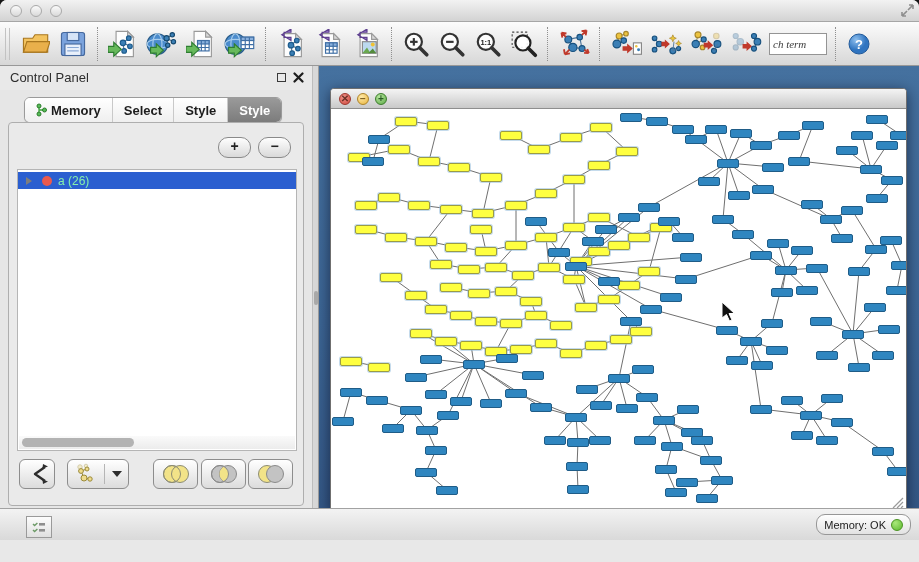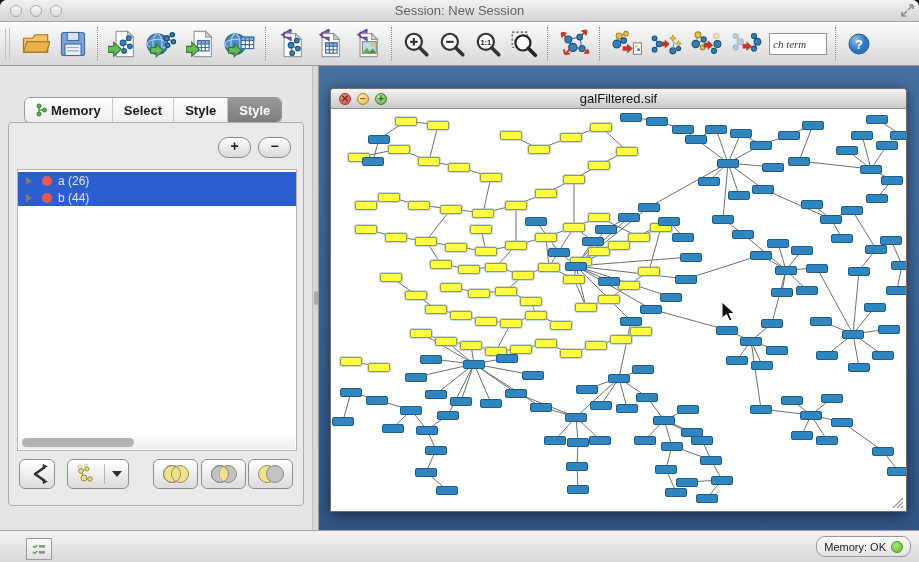--- a/index.html
+++ b/index.html
@@ -26,21 +26,21 @@
   .tab{display:flex;align-items:center;gap:4px;padding:0 11px;font-size:13px;font-weight:bold;color:#1c1c1c;background:linear-gradient(#ffffff,#efefef);border-right:1px solid #c9c9c9;}
   .tab:last-child{border-right:none;}
   .tab.active{background:linear-gradient(#9a9a9a,#7c7c7c);color:#fff;}
   .groupbox{position:absolute;left:8px;top:56px;width:296px;height:384px;border:1px solid #aeaeae;border-radius:4px;background:#eaeaea;box-sizing:border-box;}
   .btn-pm{position:absolute;top:14px;width:31px;height:19px;border:1px solid #8a8a8a;border-radius:10px;background:linear-gradient(#fefefe,#d9d9d9);font-size:14px;font-weight:bold;color:#222;text-align:center;line-height:17px;}
   .setlist{position:absolute;left:8px;top:46px;width:280px;height:282px;background:#fff;border:1px solid #b5b5b5;box-sizing:border-box;}
   .setrow{position:relative;height:17px;display:flex;align-items:center;}
   .setrow.selected{background:#2b5fd0;}
   .expander{width:0;height:0;border-left:6px solid #7e7e7e;border-top:4px solid transparent;border-bottom:4px solid transparent;margin-left:8px;}
   .setdot{width:10px;height:10px;border-radius:50%;background:#ea5a4e;margin-left:10px;}
-  .setlabel{font-size:12px;color:#e5e5e5;margin-left:6px;}
+  .setlabel{font-size:12px;color:#86efac;margin-left:6px;}
   .hscroll{position:absolute;left:1px;bottom:1px;width:276px;height:13px;background:linear-gradient(#fafafa,#ececec);}
   .hthumb{position:absolute;left:3px;top:2px;width:112px;height:9px;border-radius:5px;background:#b3b3b3;}
   .cp-buttons{position:absolute;left:0;top:336px;width:296px;height:40px;}
   .cbtn{position:absolute;height:30px;border:1px solid #8d8d8d;border-radius:6px;background:linear-gradient(#ffffff,#dcdcdc);display:flex;align-items:center;justify-content:center;box-sizing:border-box;}
   .vsplit{position:absolute;left:312px;top:0;width:7px;height:464px;background:#d8d8d8;border-left:1px solid #bdbdbd;border-right:1px solid #9e9e9e;box-sizing:border-box;}
   .vsplit-handle{position:absolute;left:1px;top:225px;width:4px;height:14px;background:#aaa;border-radius:2px;}
   .desktop{position:absolute;left:319px;top:0;width:600px;height:464px;background:linear-gradient(180deg,#45719f 0%,#3c6594 55%,#335684 100%);}
   
   .netframe{position:absolute;left:11px;top:22px;width:577px;height:424px;background:#fff;border:1px solid #6f6f6f;border-radius:4px 4px 0 0;box-shadow:0 3px 14px rgba(0,0,20,.55);box-sizing:border-box;}
   .netbar{position:absolute;left:0;top:0;width:575px;height:20px;background:linear-gradient(#f4f4f4,#c9c9c9);border-bottom:1px solid #8e8e8e;border-radius:3px 3px 0 0;box-sizing:border-box;}
@@ -50,35 +50,34 @@
   .wb-min{left:26px;background:radial-gradient(circle at 35% 30%,#ffe9a8,#e8b43c);border:1px solid #ad842a;color:rgba(90,60,0,.8);}
   .wb-max{left:44px;background:radial-gradient(circle at 35% 30%,#b8e7a0,#5ba845);border:1px solid #3c7d2c;color:rgba(10,60,10,.8);}
   .netcanvas{position:absolute;left:0;top:20px;width:575px;height:402px;background:#fff;overflow:hidden;}
   .node{position:absolute;width:22px;height:9px;border-radius:2px;box-sizing:border-box;}
   .node.c0{background:#feff40;border:1px solid #9b9b45;box-shadow:0 0 0 1px rgba(150,190,220,.55);}
   .node.c1{background:#2f86c0;border:1px solid #1f5c87;}
   .edgelayer{position:absolute;left:0;top:0;}
   .cursor{position:absolute;z-index:50;}
   .resize-grip{position:absolute;right:2px;bottom:2px;}
   
-  .statusbar{position:absolute;top:530px;left:0;width:919px;height:32px;background:linear-gradient(#f3f3f3,#d9d9d9);border-top:1px solid #a2a2a2;box-sizing:border-box;}
+  .statusbar{position:absolute;top:508px;left:0;width:919px;height:32px;background:linear-gradient(#f3f3f3,#d9d9d9);border-top:1px solid #a2a2a2;box-sizing:border-box;}
   .task-btn{position:absolute;left:26px;top:7px;width:24px;height:20px;border:1px solid #9a9a9a;background:linear-gradient(#fdfdfd,#e0e0e0);display:flex;align-items:center;justify-content:center;}
   .mem-btn{position:absolute;right:8px;top:5px;height:21px;border:1px solid #979797;border-radius:9px;background:linear-gradient(#ffffff,#e2e2e2);display:flex;align-items:center;padding:0 7px;font-size:11px;color:#222;gap:5px;box-sizing:border-box;}
   .mem-dot{width:12px;height:12px;border-radius:50%;background:radial-gradient(circle at 35% 30%,#a9e87a,#5cb82e);border:1px solid #49941f;box-sizing:border-box;}
 </style>
 </head>
 <body>
 
 <div class="app">
 
   <div class="titlebar">
     <div class="tl" style="left:10px"></div>
     <div class="tl" style="left:30px"></div>
     <div class="tl" style="left:50px"></div>
-    <div class="title-text">Session: New Session</div>
     <svg class="fs-icon" width="15" height="15">
       <path d="M8 7 L13 2 M13 2 l-4 0 M13 2 l0 4" stroke="#8e8e8e" stroke-width="1.6" fill="none"></path>
       <path d="M7 8 L2 13 M2 13 l4 0 M2 13 l0 -4" stroke="#8e8e8e" stroke-width="1.6" fill="none"></path>
     </svg>
   </div>
 
   <div class="toolbar">
     <div class="grip"></div>
     <div class="tbtn">
       <svg width="30" height="30" viewBox="0 0 26 26">
@@ -298,20 +297,27 @@
           </defs>
         <circle cx="13" cy="13" r="10" fill="url(#helpg)" stroke="#225a9a"></circle>
         <text x="13" y="17.5" text-anchor="middle" font-size="13" font-weight="bold" fill="#fff">?</text>
       </svg>
     </div>
   </div>
 
   <div class="main">
 
     <div class="control-panel">
+      <div class="cp-header">
+        <div class="cp-title">Control Panel</div>
+        <div class="cp-float"></div>
+        <svg class="cp-close" width="11" height="11">
+          <path d="M1.5 1.5 L9.5 9.5 M9.5 1.5 L1.5 9.5" stroke="#1d1d1d" stroke-width="2.2" stroke-linecap="round"></path>
+        </svg>
+      </div>
 
       <div class="tabs">
         <div class="tab">
           <svg width="11" height="14">
             <path d="M3 3 L3 11 M3 7 L8 7" stroke="#3da33d" stroke-width="1.3"></path>
             <circle cx="3" cy="3" r="2" fill="#57bb57" stroke="#2c7d2c"></circle>
               <circle cx="3" cy="11" r="2" fill="#57bb57" stroke="#2c7d2c"></circle>
               <circle cx="8.5" cy="7" r="2" fill="#57bb57" stroke="#2c7d2c"></circle>
           </svg>
           <span>Memory</span>
@@ -330,25 +336,20 @@
       <div class="groupbox">
         <div class="btn-pm" style="right:52px"><span>+</span></div>
         <div class="btn-pm" style="right:12px"><span>−</span></div>
 
         <div class="setlist">
           <div style="height:2px"></div>
           <div class="setrow selected">
             <div class="expander"></div>
             <div class="setdot"></div>
             <div class="setlabel">a (26)</div>
-          </div>
-          <div class="setrow selected">
-            <div class="expander"></div>
-            <div class="setdot"></div>
-            <div class="setlabel">b (44)</div>
           </div>
           <div class="hscroll">
             <div class="hthumb"></div>
           </div>
         </div>
 
         <div class="cp-buttons">
           <div class="cbtn" style="left:10px;width:36px">
             <svg width="24" height="24">
               <path d="M20 5 L10 12 L20 19" stroke="#2d2d2d" stroke-width="2.4" fill="none" stroke-linejoin="round"></path>
@@ -404,21 +405,20 @@
     <div class="vsplit">
       <div class="vsplit-handle"></div>
     </div>
 
     <div class="desktop">
       <div class="netframe">
         <div class="netbar">
           <div class="winbtn wb-close">✕</div>
           <div class="winbtn wb-min">−</div>
           <div class="winbtn wb-max">+</div>
-          <div class="nettitle">galFiltered.sif</div>
         </div>
         <div class="netcanvas">
           <svg class="edgelayer" width="575" height="402">
               <line x1="75" y1="12" x2="107" y2="16" stroke="#6f6f6f" stroke-width="1"></line>
               <line x1="107" y1="16" x2="98" y2="52" stroke="#6f6f6f" stroke-width="1"></line>
               <line x1="68" y1="40" x2="98" y2="52" stroke="#6f6f6f" stroke-width="1"></line>
               <line x1="28" y1="48" x2="68" y2="40" stroke="#6f6f6f" stroke-width="1"></line>
               <line x1="98" y1="52" x2="128" y2="58" stroke="#6f6f6f" stroke-width="1"></line>
               <line x1="128" y1="58" x2="160" y2="68" stroke="#6f6f6f" stroke-width="1"></line>
               <line x1="160" y1="68" x2="152" y2="104" stroke="#6f6f6f" stroke-width="1"></line>

